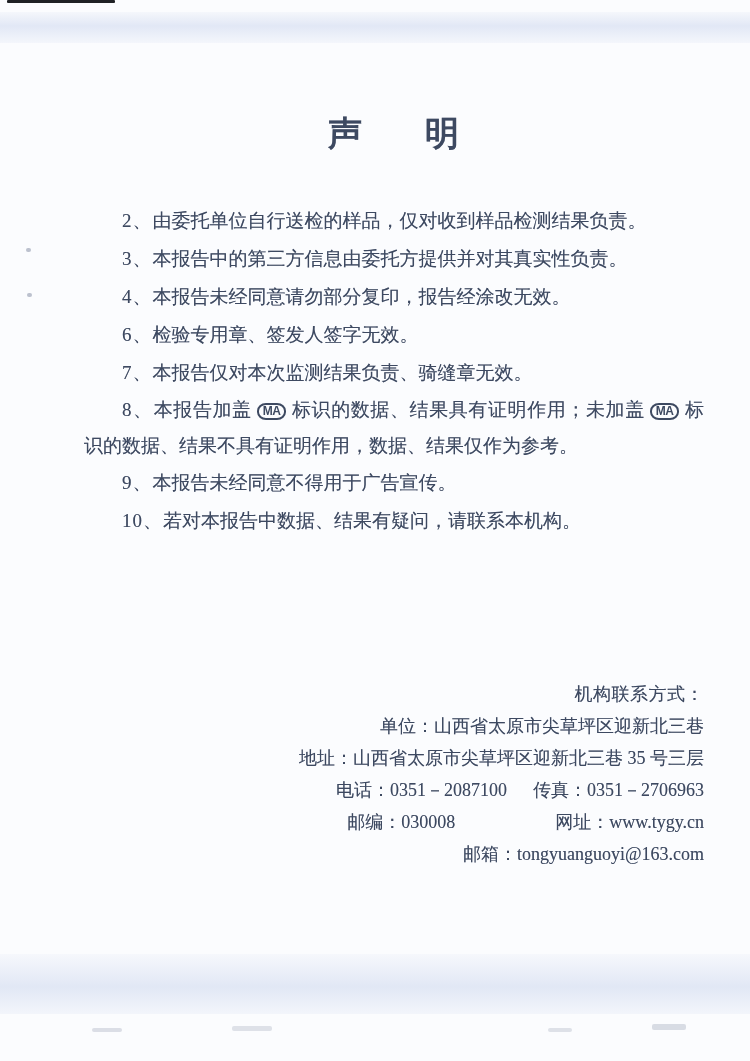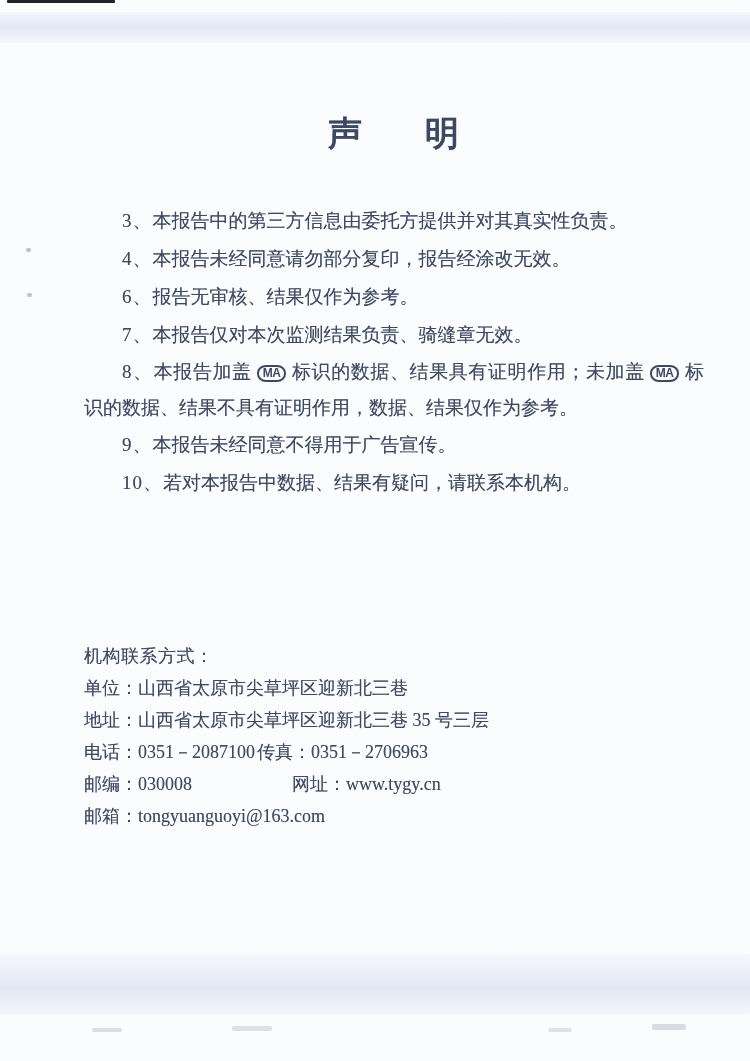--- a/index.html
+++ b/index.html
@@ -56,23 +56,23 @@
     font-weight:bold; font-size:12px; line-height:13px;
     letter-spacing:-0.5px;
     padding:0 4px;
     margin:0 5px;
     vertical-align:1px;
     text-indent:0;
     text-shadow:none;
   }
 
   .contact { margin-top:138px; font-size:18px; }
-  .contact .line { line-height:32px; }
+  .contact .line { line-height:32px;text-align:right; }
   .contact .heading { letter-spacing:0.5px; }
-  .gap-small { margin-left:2px; }
+  .gap-small { margin-left:26px; }
   .gap-large { margin-left:100px;font-family:Liberation Serif, serif; }
 </style>
 </head>
 <body>
 
 <div class="page">
 
   <div class="band-top"></div>
   <div class="band-bottom"></div>
   <div class="edge-line"></div>
@@ -86,27 +86,28 @@
   <div class="content">
 
     <div class="title">
       <span>声</span>
       <span>明</span>
     </div>
 
     <div class="items">
 
 
+      <div class="item"><span class="num">2、</span><span>由委托单位自行送检的样品，仅对收到样品检测结果负责。</span></div>
 
       <div class="item"><span class="num">3、</span><span>本报告中的第三方信息由委托方提供并对其真实性负责。</span></div>
 
       <div class="item"><span class="num">4、</span><span>本报告未经同意请勿部分复印，报告经涂改无效。</span></div>
 
 
-      <div class="item"><span class="num">6、</span><span>报告无审核、结果仅作为参考。</span></div>
+      <div class="item"><span class="num">6、</span><span>检验专用章、签发人签字无效。</span></div>
 
       <div class="item"><span class="num">7、</span><span>本报告仅对本次监测结果负责、骑缝章无效。</span></div>
 
       <div class="item para8"><span class="num">8、</span><span>本报告加盖</span><span class="cma">MA</span><span>标识的数据、结果具有证明作用；未加盖</span><span class="cma">MA</span><span>标识的数据、结果不具有证明作用，数据、结果仅作为参考。</span></div>
 
       <div class="item"><span class="num">9、</span><span>本报告未经同意不得用于广告宣传。</span></div>
 
       <div class="item"><span class="num">10、</span><span>若对本报告中数据、结果有疑问，请联系本机构。</span></div>
 
     </div>

